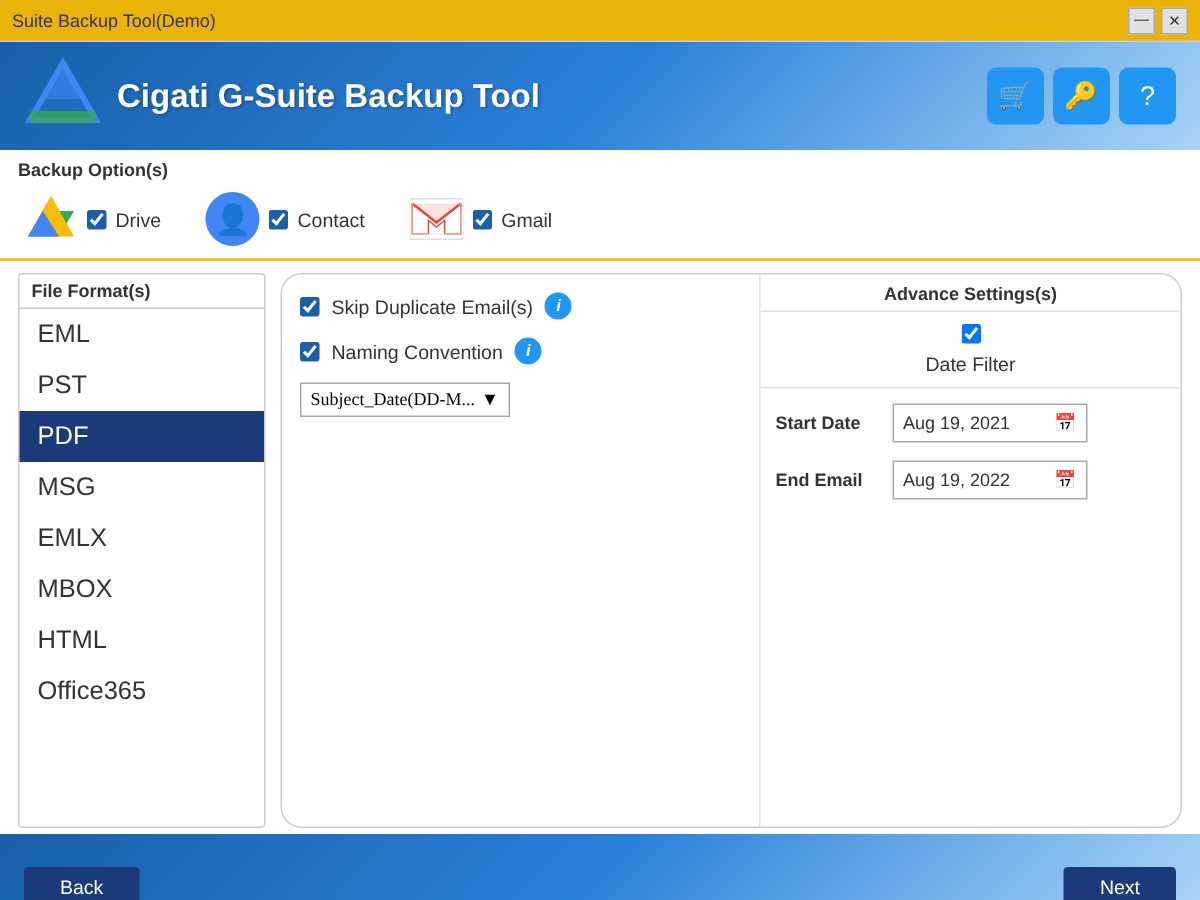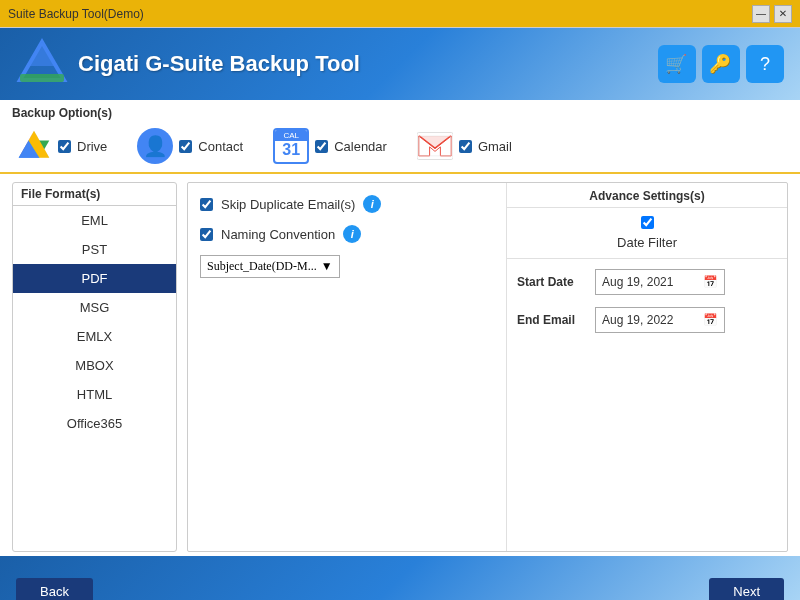--- a/index.html
+++ b/index.html
@@ -186,34 +186,33 @@
     .file-formats-label {
       font-size: 12px;
       font-weight: bold;
       color: #333;
       padding: 4px 8px;
       border-bottom: 1px solid #ccc;
     }
     .format-item {
       padding: 7px 12px;
       cursor: pointer;
-      font-size: 13px;
-      color: #333;
-      text-align: center;
+      font-size: 17px;
+      color: #333;
     }
     .format-item.active {
       background: #1a3a7a;
       color: white;
     }
 
     
     .settings-panel {
       flex: 1;
       border: 1px solid #ccc;
-      border-radius: 2px;
+      border-radius: 14px;
       display: flex;
       flex-direction: column;
     }
 
     .settings-left {
       flex: 1;
       padding: 12px;
       border-right: 1px solid #e0e0e0;
     }
 
@@ -401,28 +400,20 @@
     </div>
 
     <div class="backup-option-item">
       <div class="icon-contact">
         <span style="font-size:20px;">👤</span>
       </div>
       <input type="checkbox" checked="" style="">
       <span class="option-label">Contact</span>
     </div>
 
-    <div class="backup-option-item">
-      <div class="icon-calendar">
-        <div class="calendar-top">CAL</div>
-        <div class="calendar-num">31</div>
-      </div>
-      <input type="checkbox" checked="" style="">
-      <span class="option-label">Calendar</span>
-    </div>
 
     <div class="backup-option-item">
       <svg class="icon-gmail" viewBox="0 0 40 30">
         <rect x="0" y="0" width="40" height="30" rx="2" fill="#fff" stroke="#ddd" stroke-width="1"></rect>
         <path d="M2,4 L20,18 L38,4" fill="none" stroke="#EA4335" stroke-width="2.5"></path>
         <path d="M2,4 L2,26 L14,26 L14,16 L20,21 L26,16 L26,26 L38,26 L38,4 L20,18 Z" fill="#fff"></path>
         <path d="M2,4 L2,26 L14,26 L14,16 L20,21 L26,16 L26,26 L38,26 L38,4 L20,18 Z" fill="none" stroke="#EA4335" stroke-width="1"></path>
         <rect x="2" y="4" width="36" height="22" rx="1" fill="none" stroke="#ddd" stroke-width="0.5"></rect>
         <path d="M2,4 L20,17 L38,4" fill="#EA4335" opacity="0.15"></path>
       </svg>

